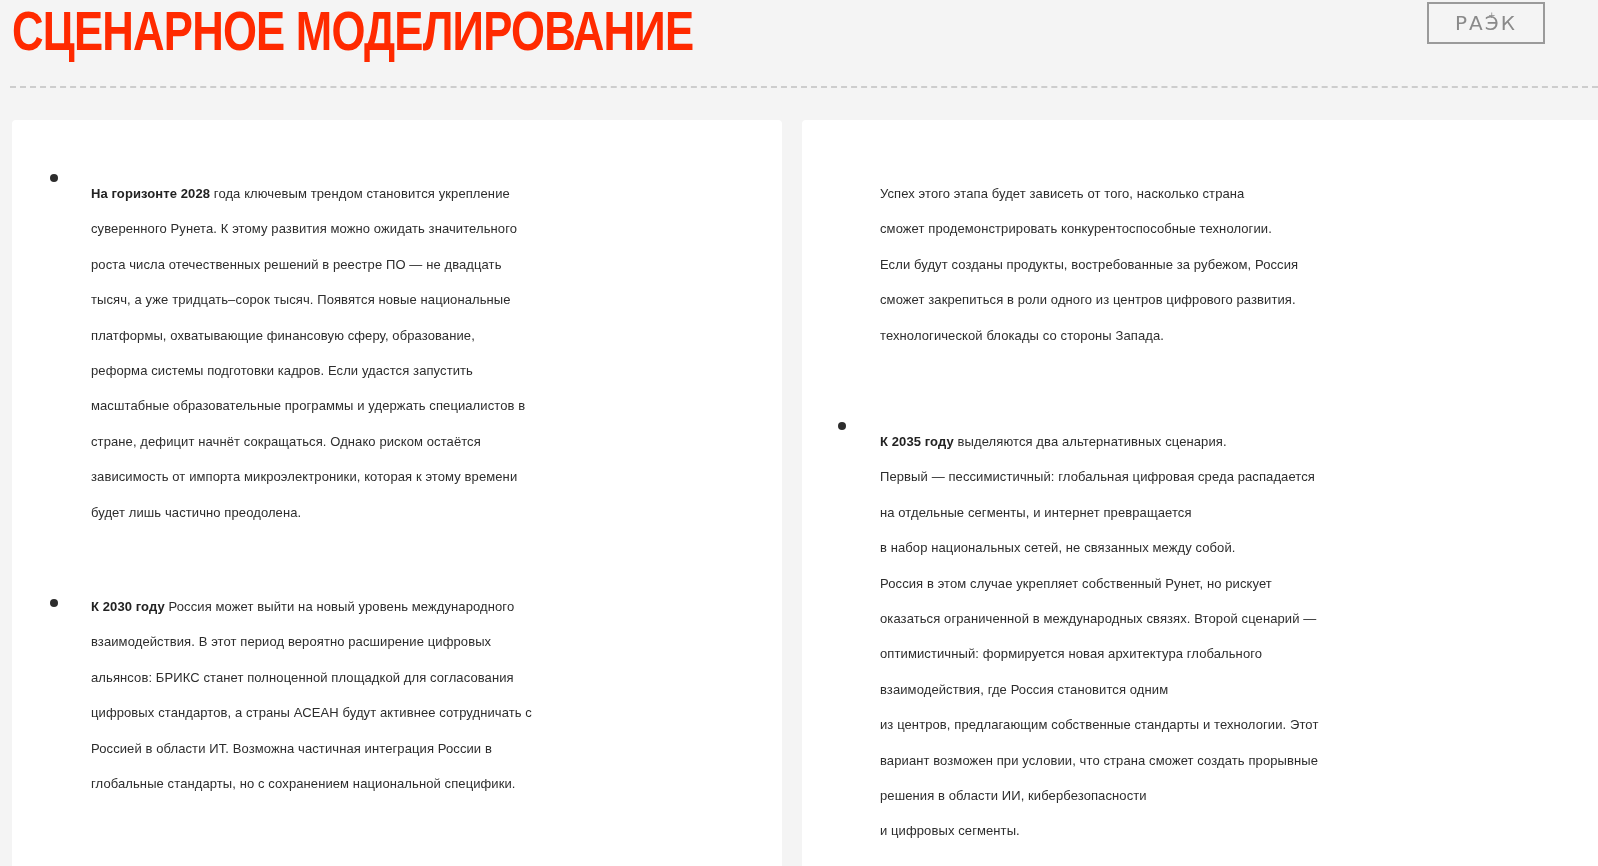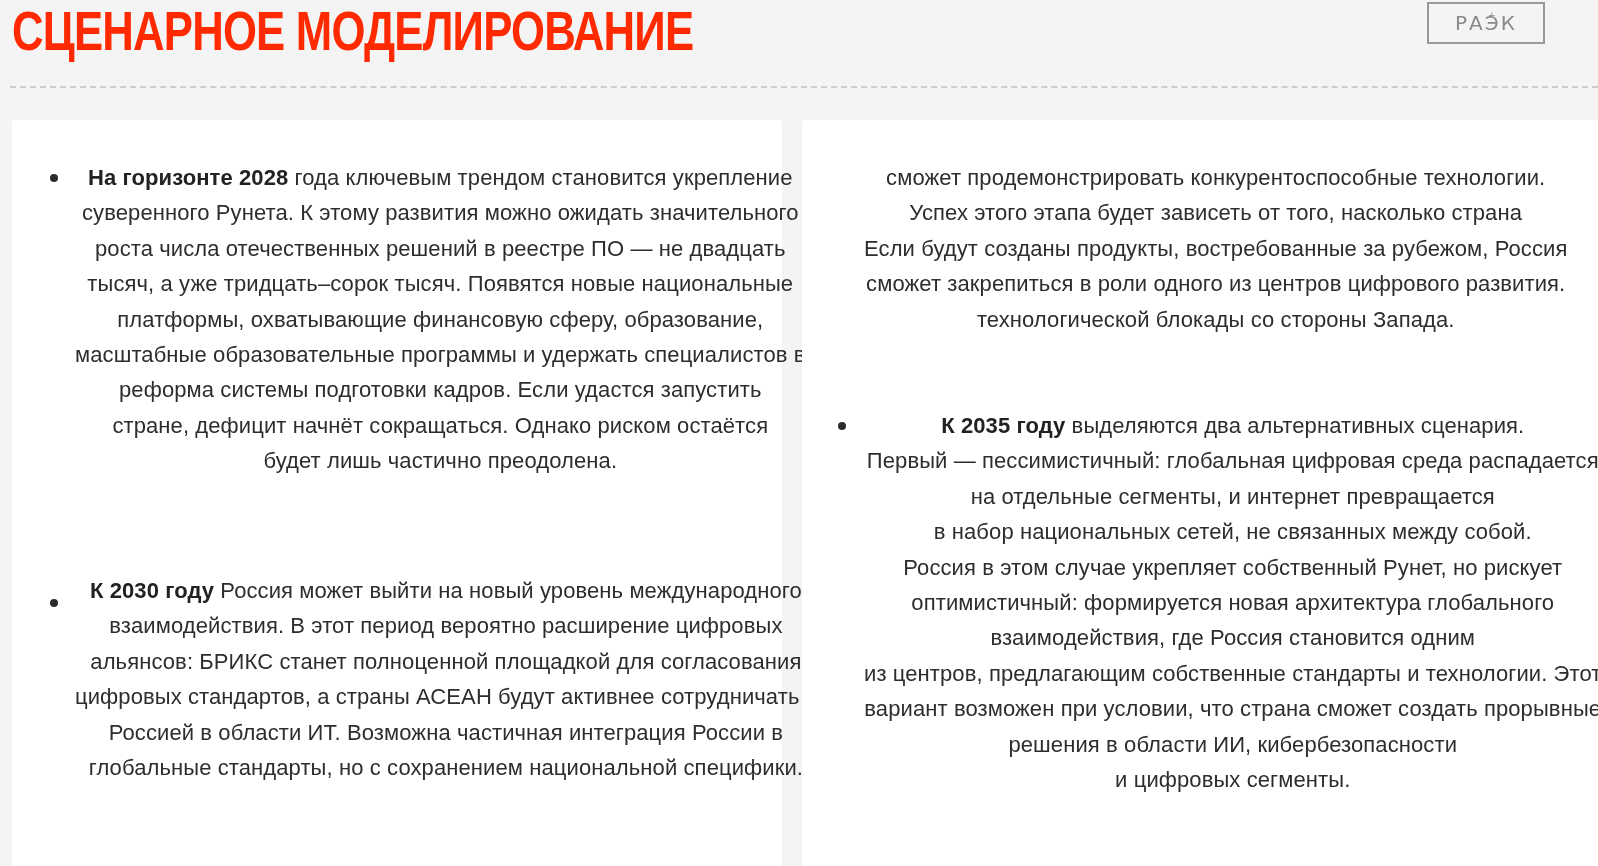--- a/index.html
+++ b/index.html
@@ -9,21 +9,20 @@
       height: 866px;
       overflow: hidden;
       background: #f4f4f4;
       font-family: "Liberation Sans", "DejaVu Sans", sans-serif;
       color: #2b2b2b;
     }
     .page {
       position: relative;
       width: 1598px;
       height: 866px;
-      text-align: center;
     }
     .page-title {
       position: absolute;
       left: 12px;
       top: 2px;
       margin: 0;
       font-family: "Liberation Sans", "DejaVu Sans", sans-serif;
       font-weight: 700;
       font-size: 56px;
       line-height: 58px;
@@ -79,22 +78,22 @@
       width: 770px;
       height: 760px;
     }
     .card-right {
       left: 802px;
       width: 800px;
       height: 760px;
     }
     .para {
       position: absolute;
-      margin: 0;
-      font-size: 22px;
+      margin: 16px;
+      font-size: 13px;
       line-height: 35.4px;
       color: #2d2d2d;
       letter-spacing: 0.1px;
     }
     .para b {
       font-weight: 700;
       color: #222;
     }
     .bullet {
       position: absolute;
@@ -119,53 +118,55 @@
   <div class="divider"></div>
 
   <div class="card card-left">
     <span class="bullet" style="left:38px; top:54px;"></span>
     <p class="para" style="left:63px; top:40px;">
       <span class="line"><b>На горизонте 2028</b><span> года ключевым трендом становится укрепление</span></span>
       <span class="line">суверенного Рунета. К этому развития можно ожидать значительного</span>
       <span class="line">роста числа отечественных решений в реестре ПО — не двадцать</span>
       <span class="line">тысяч, а уже тридцать–сорок тысяч. Появятся новые национальные</span>
       <span class="line">платформы, охватывающие финансовую сферу, образование,</span>
+      <span class="line">реформа системы подготовки кадров. Если удастся запустить</span>
       <span class="line">масштабные образовательные программы и удержать специалистов в</span>
-      <span class="line">реформа системы подготовки кадров. Если удастся запустить</span>
       <span class="line">стране, дефицит начнёт сокращаться. Однако риском остаётся</span>
+      <span class="line">зависимость от импорта микроэлектроники, которая к этому времени</span>
       <span class="line">будет лишь частично преодолена.</span>
     </p>
 
     <span class="bullet" style="left:38px; top:479px;"></span>
     <p class="para" style="left:63px; top:453px;">
       <span class="line"><b>К 2030 году</b><span> Россия может выйти на новый уровень международного</span></span>
       <span class="line">взаимодействия. В этот период вероятно расширение цифровых</span>
       <span class="line">альянсов: БРИКС станет полноценной площадкой для согласования</span>
       <span class="line">цифровых стандартов, а страны АСЕАН будут активнее сотрудничать с</span>
       <span class="line">Россией в области ИТ. Возможна частичная интеграция России в</span>
       <span class="line">глобальные стандарты, но с сохранением национальной специфики.</span>
     </p>
   </div>
 
   <div class="card card-right">
     <p class="para" style="left:62px; top:40px;">
+      <span class="line">Успех этого этапа будет зависеть от того, насколько страна</span>
       <span class="line">сможет продемонстрировать конкурентоспособные технологии.</span>
-      <span class="line">Успех этого этапа будет зависеть от того, насколько страна</span>
       <span class="line">Если будут созданы продукты, востребованные за рубежом, Россия</span>
       <span class="line">сможет закрепиться в роли одного из центров цифрового развития.</span>
       <span class="line">технологической блокады со стороны Запада.</span>
     </p>
 
     <span class="bullet" style="left:36px; top:302px;"></span>
     <p class="para" style="left:62px; top:288px;">
       <span class="line"><b>К 2035 году</b><span> выделяются два альтернативных сценария.</span></span>
       <span class="line">Первый — пессимистичный: глобальная цифровая среда распадается</span>
       <span class="line">на отдельные сегменты, и интернет превращается</span>
       <span class="line">в набор национальных сетей, не связанных между собой.</span>
       <span class="line">Россия в этом случае укрепляет собственный Рунет, но рискует</span>
+      <span class="line">оказаться ограниченной в международных связях. Второй сценарий —</span>
       <span class="line">оптимистичный: формируется новая архитектура глобального</span>
       <span class="line">взаимодействия, где Россия становится одним</span>
       <span class="line">из центров, предлагающим собственные стандарты и технологии. Этот</span>
       <span class="line">вариант возможен при условии, что страна сможет создать прорывные</span>
       <span class="line">решения в области ИИ, кибербезопасности</span>
       <span class="line">и цифровых сегменты.</span>
     </p>
   </div>
 </div>
 

